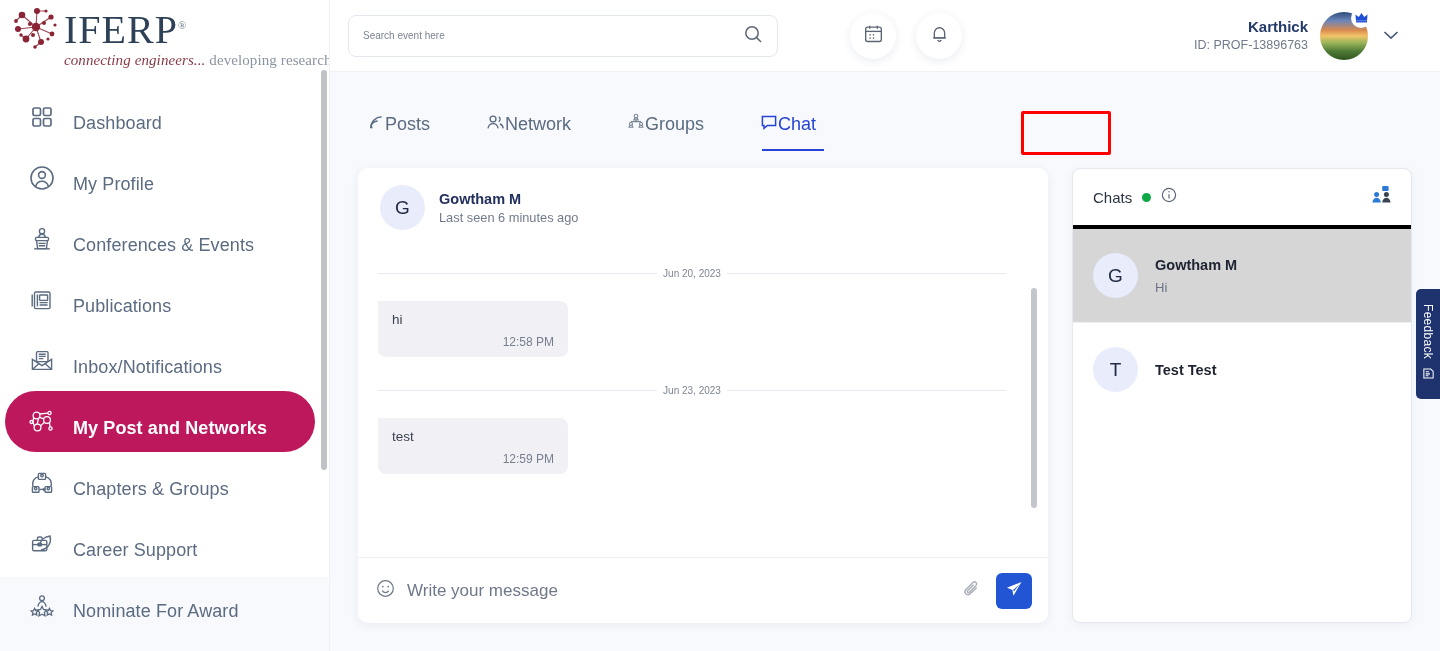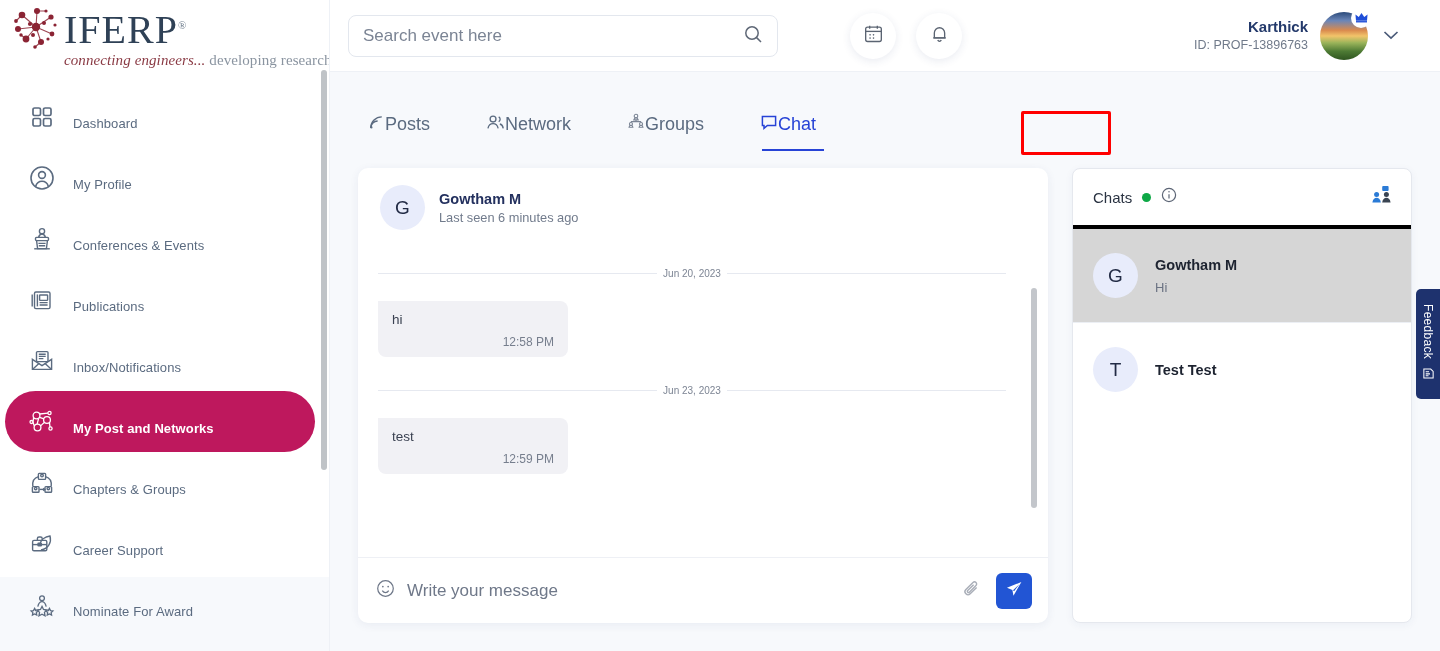--- a/index.html
+++ b/index.html
@@ -37,21 +37,21 @@
   .logo-tag i { font-style: italic; color: #8a3a44; }
 
   .nav { padding-top: 14px; }
   .nav-item {
     height: 61px; display: flex; align-items: center;
     padding-left: 20px; margin: 0 15px 0 5px; border-radius: 31px;
     cursor: pointer; position: relative;
   }
   .nav-item .ic { width: 34px; flex: 0 0 34px; display: flex; align-items: center; justify-content: center; }
   .nav-item .lbl {
-    margin-left: 14px; font-size: 13px; color: #5b6b80; letter-spacing: .1px; margin-top: 14px;
+    margin-left: 14px; font-size: 18px; color: #5b6b80; letter-spacing: .1px; margin-top: 14px;
   }
   .nav-item.active { background: #be185d; }
   .nav-item.active .lbl { color: #ffffff; font-weight: bold; }
   .nav-item.active svg { stroke: #ffffff; }
   .sb-scroll-track {
     position: absolute; right: 3px; top: 70px; width: 6px; height: 400px;
     background: #bfc3c7; border-radius: 3px;
   }
   .sb-divider {
     position: absolute; right: 0; top: 0; width: 1px; height: 651px; background: #eef1f6;
@@ -61,21 +61,21 @@
   .main { flex: 1; height: 651px; background: #f7f9fc; position: relative; }
   .topbar {
     height: 72px; background: #ffffff; display: flex; align-items: center;
     padding: 0 40px 0 18px; border-bottom: 1px solid #eef1f6;
   }
   .search-box {
     width: 430px; height: 42px; border: 1px solid #e3e7ee; border-radius: 8px;
     display: flex; align-items: center; padding: 0 14px; background: #fff;
   }
   .search-box input {
-    flex: 1; border: none; outline: none; font-size: 17px; color: #6d7685;
+    flex: 1; border: none; outline: none; font-size: 10px; color: #6d7685;
     font-family: "Liberation Sans", sans-serif; background: transparent;
   }
   .search-box input::placeholder { color: #7b8494; }
   .circ-btn {
     width: 46px; height: 46px; border-radius: 50%; background: #ffffff;
     box-shadow: 0 2px 8px rgba(40,60,120,.10);
     display: flex; align-items: center; justify-content: center; cursor: pointer;
   }
   .spacer { flex: 1; }
   .user-block { display: flex; align-items: center; }

